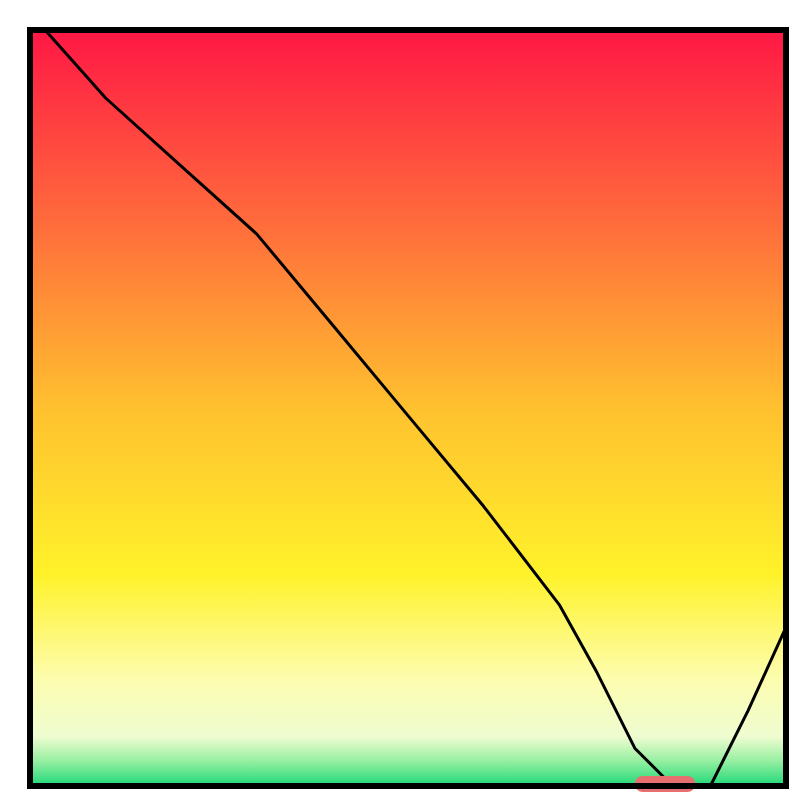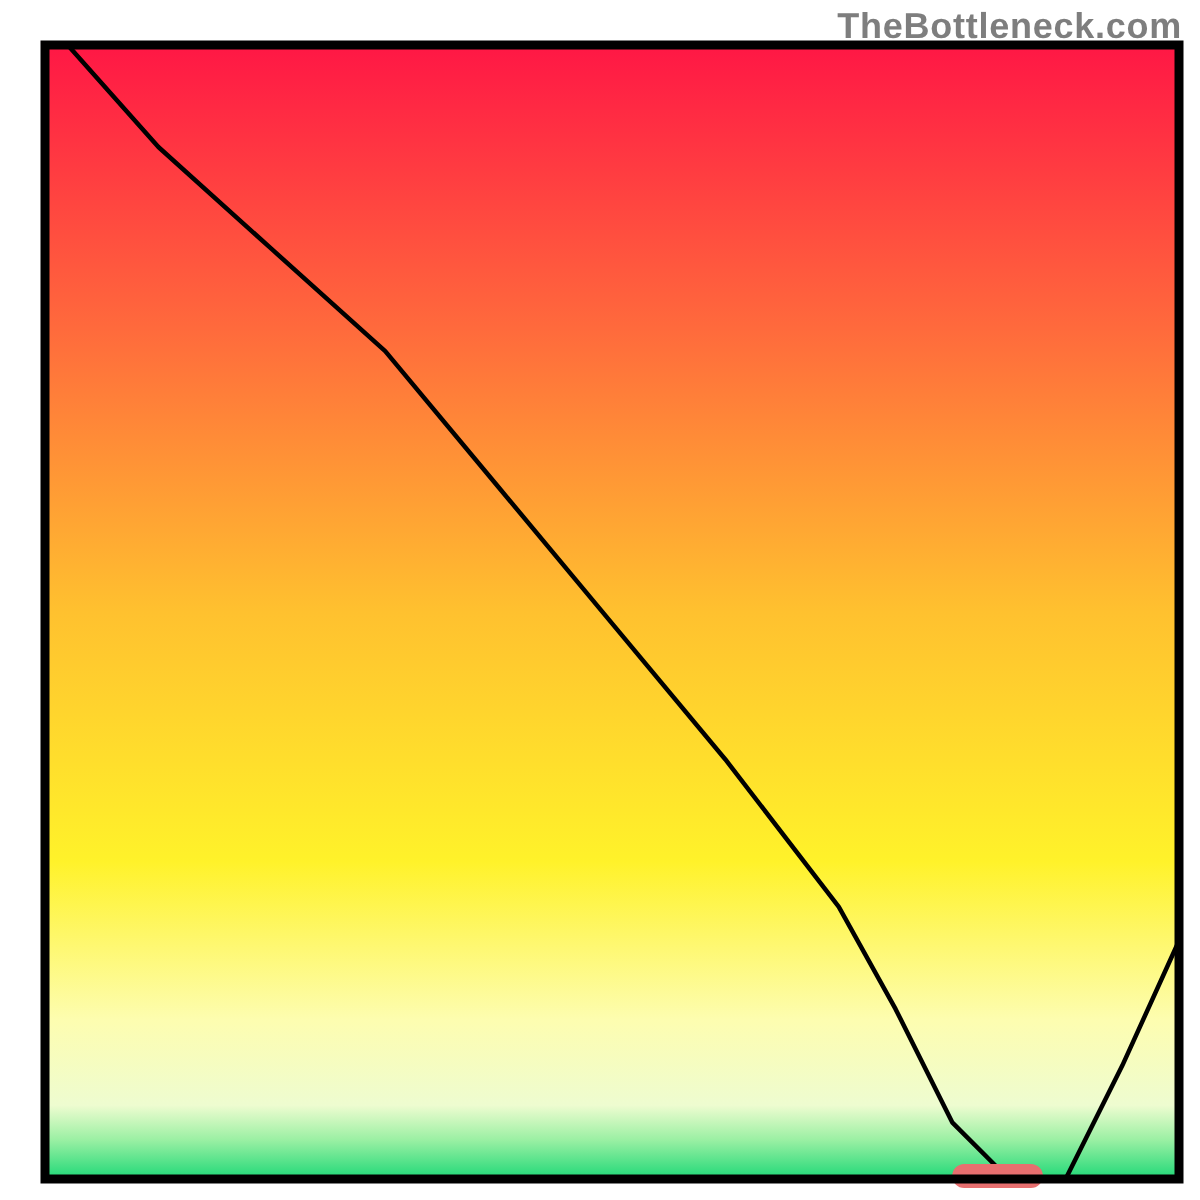--- a/index.html
+++ b/index.html
@@ -28,21 +28,20 @@
   svg.chart {
     position: absolute;
     top: 0;
     left: 0;
   }
 </style>
 </head>
 <body>
 
 <div class="container">
-  <div class="attribution">TheBottleneck.com</div>
 
   <svg class="chart" width="800" height="800" viewBox="0 0 800 800">
     <defs>
       <linearGradient id="bg-grad" x1="0" y1="0" x2="0" y2="1">
           <stop offset="0%" stop-color="#ff1745"></stop>
           <stop offset="25%" stop-color="#ff6a3c"></stop>
           <stop offset="50%" stop-color="#ffc12f"></stop>
           <stop offset="72%" stop-color="#fff22a"></stop>
           <stop offset="86%" stop-color="#fdfdb0"></stop>
           <stop offset="93.5%" stop-color="#eefcd0"></stop>

